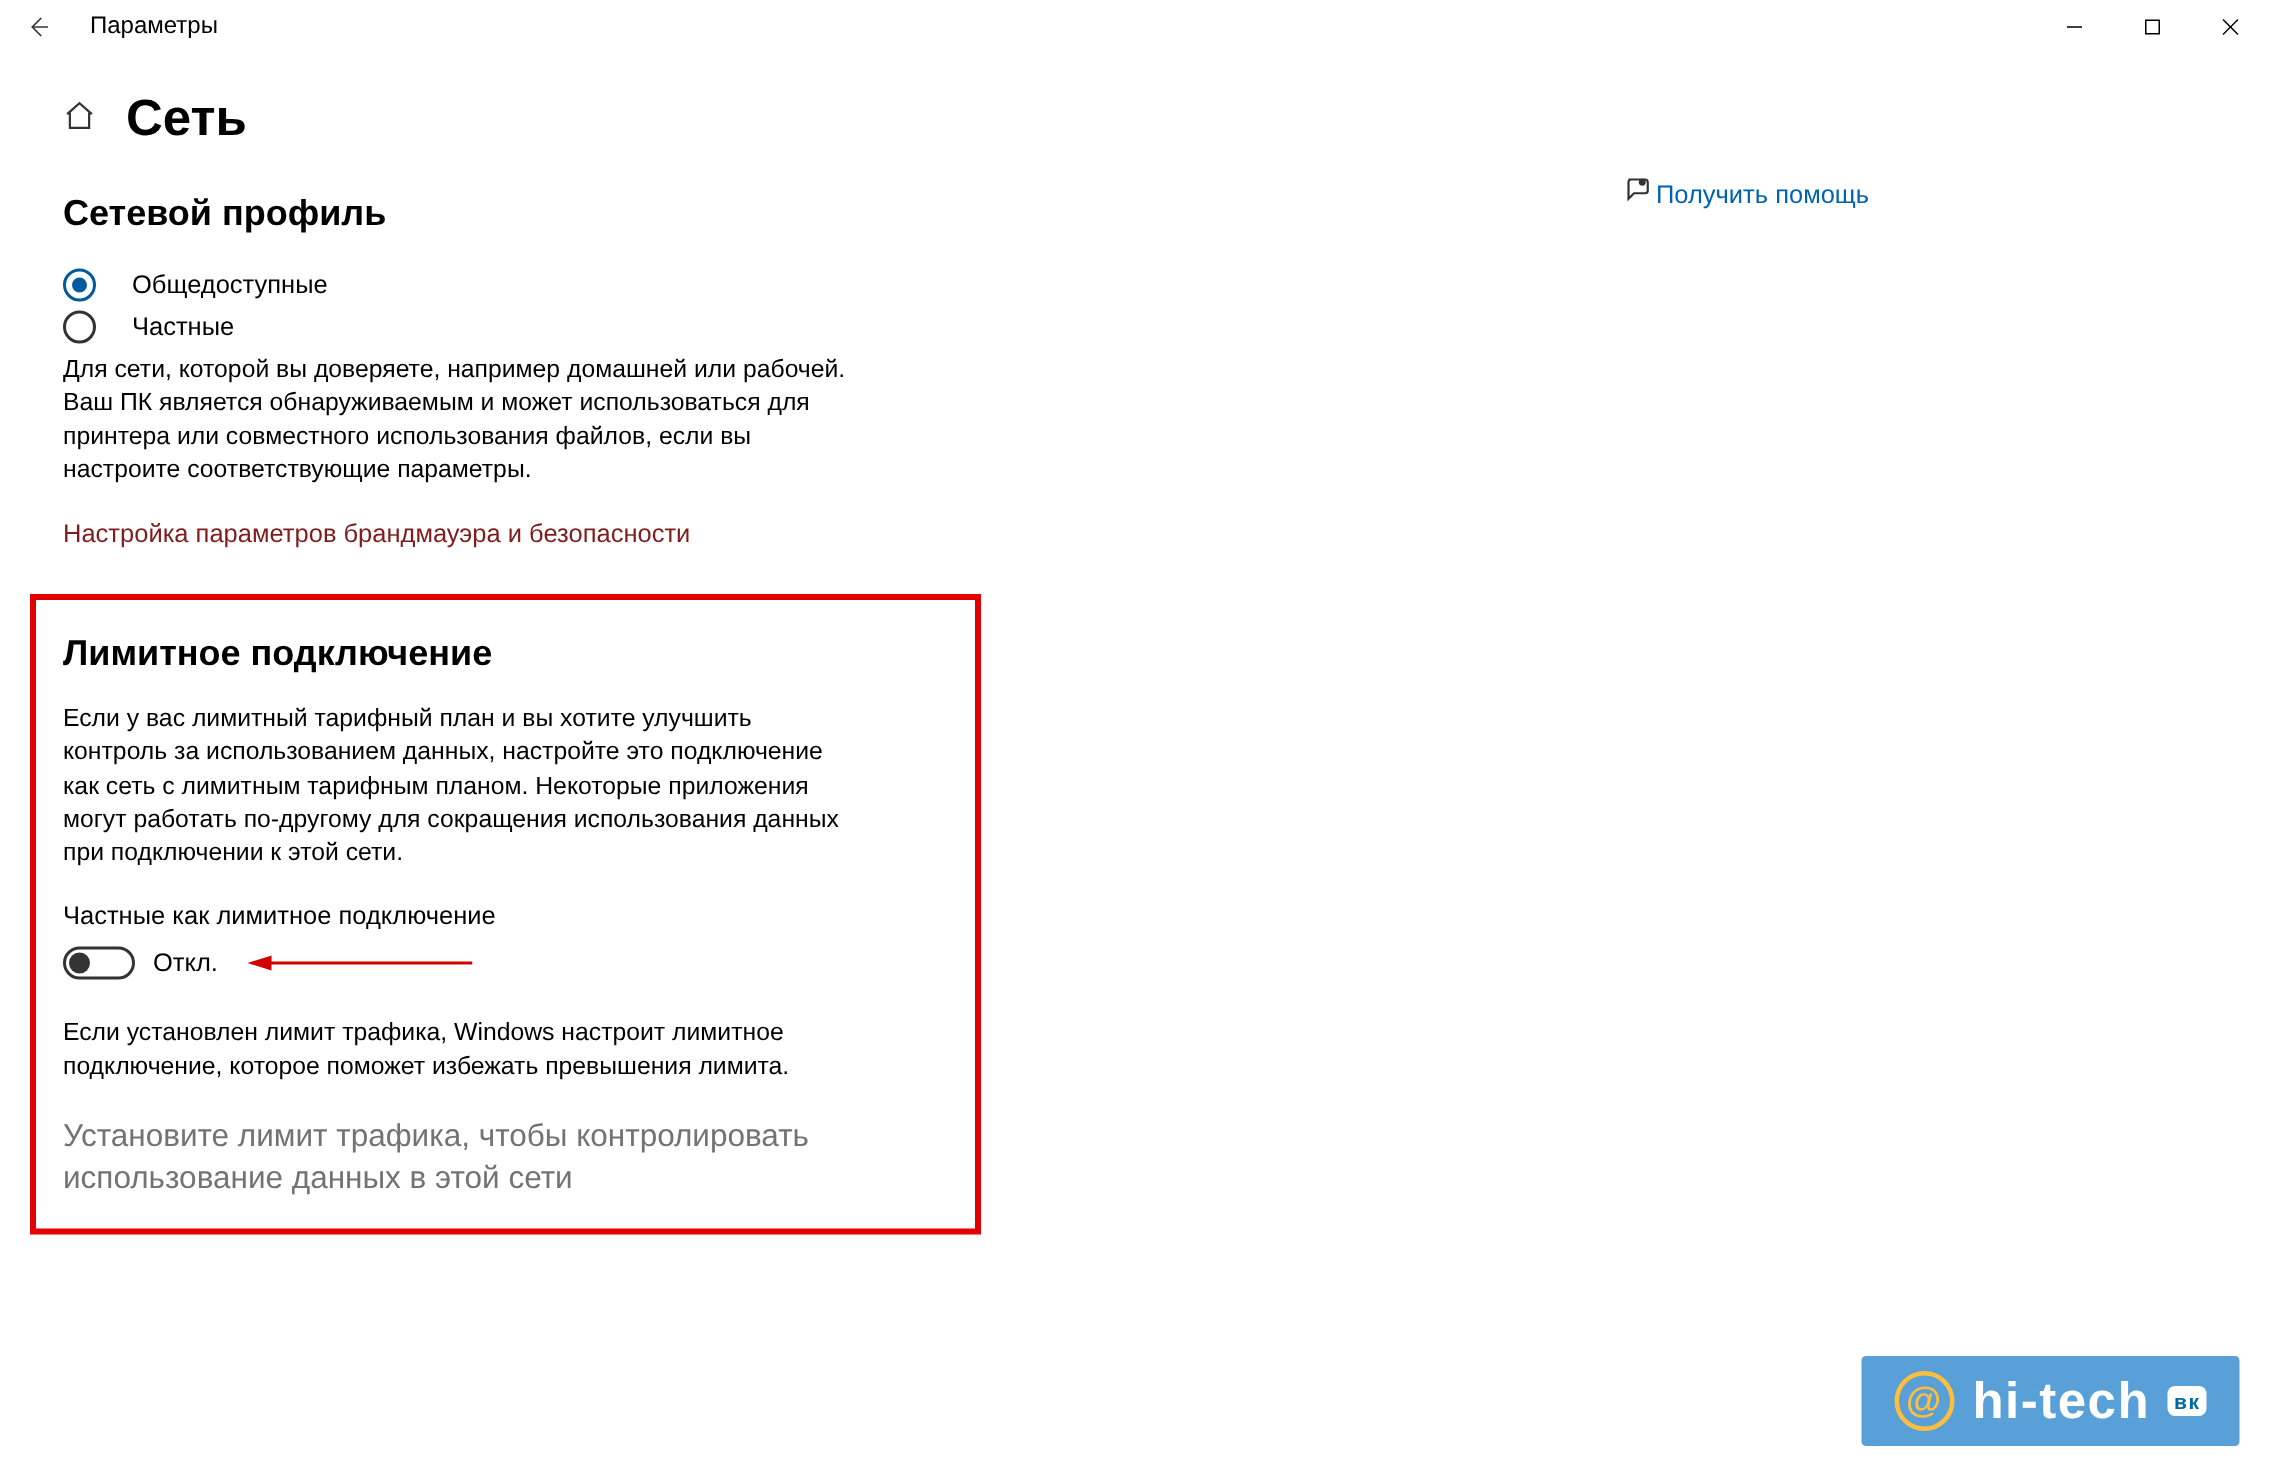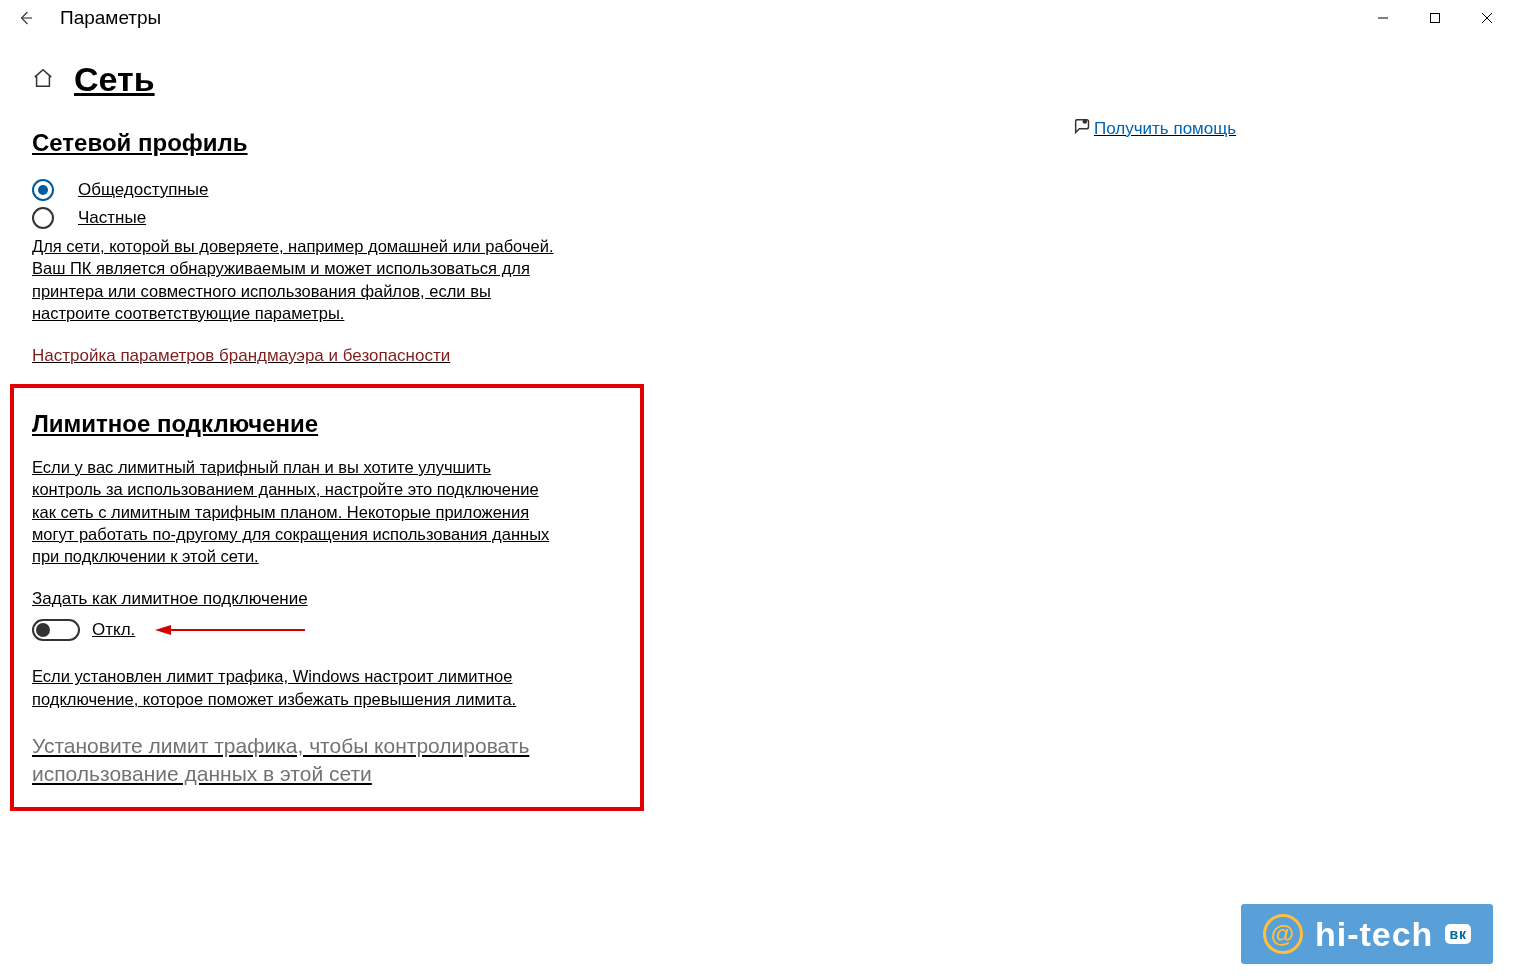--- a/index.html
+++ b/index.html
@@ -32,40 +32,39 @@
     .back-btn {
       width: 32px;
       height: 32px;
       display: flex;
       align-items: center;
       justify-content: center;
       cursor: pointer;
     }
     .back-btn svg { width: 18px; height: 18px; }
     .window-title {
-      font-size: 19px;
+      font-size: 16px;
       color: #000;
     }
     .window-controls {
       display: flex;
     }
     .window-controls .ctrl {
       width: 52px;
       height: 36px;
       display: flex;
       align-items: center;
       justify-content: center;
       cursor: pointer;
     }
     .window-controls svg { width: 12px; height: 12px; }
     .content {
-      padding: 24px 30px 30px 32px;
+      padding: 24px 30px 30px 42px;
       display: flex;
       align-items: flex-start;
-      text-decoration: underline;
     }
     .main-col {
       flex: 0 0 1000px;
     }
     .sidebar-right {
       margin-left: 40px;
       padding-top: 56px;
     }
     .page-header {
       display: flex;
@@ -126,21 +125,21 @@
       margin-bottom: 22px;
     }
     .link {
       color: #7f1d1d;
       font-size: 17px;
       cursor: pointer;
     }
     .highlight-box {
       border: 4px solid #e40000;
       padding: 18px 18px 18px 18px;
-      margin-top: 18px;
+      margin-top: 30px;
       margin-left: -22px;
       width: 634px;
     }
     .highlight-box .section-heading {
       margin-top: 4px;
       margin-bottom: 18px;
     }
     .toggle-label {
       font-size: 17px;
       margin-bottom: 10px;
@@ -290,21 +289,21 @@
       <span class="radio-label">Частные</span>
     </div>
     <p class="option-desc">Для сети, которой вы доверяете, например домашней или рабочей. Ваш ПК является обнаруживаемым и может использоваться для принтера или совместного использования файлов, если вы настроите соответствующие параметры.</p>
 
     <span class="link">Настройка параметров брандмауэра и безопасности</span>
 
     <div class="highlight-box">
       <h2 class="section-heading">Лимитное подключение</h2>
       <p class="option-desc">Если у вас лимитный тарифный план и вы хотите улучшить контроль за использованием данных, настройте это подключение как сеть с лимитным тарифным планом. Некоторые приложения могут работать по-другому для сокращения использования данных при подключении к этой сети.</p>
 
-      <div class="toggle-label">Задать как лимитное подключение</div>
+      <div class="toggle-label">Частные как лимитное подключение</div>
       <div class="toggle-row">
         <div class="toggle-switch">
           <div class="toggle-knob"></div>
         </div>
         <span class="toggle-state">Откл.</span>
         <span class="arrow-annot">
           <svg viewBox="0 0 150 14">
               <line x1="150" y1="7" x2="12" y2="7" stroke="#d40000" stroke-width="2"></line>
               <polygon points="0,7 16,2 16,12" fill="#d40000"></polygon>
             </svg>

